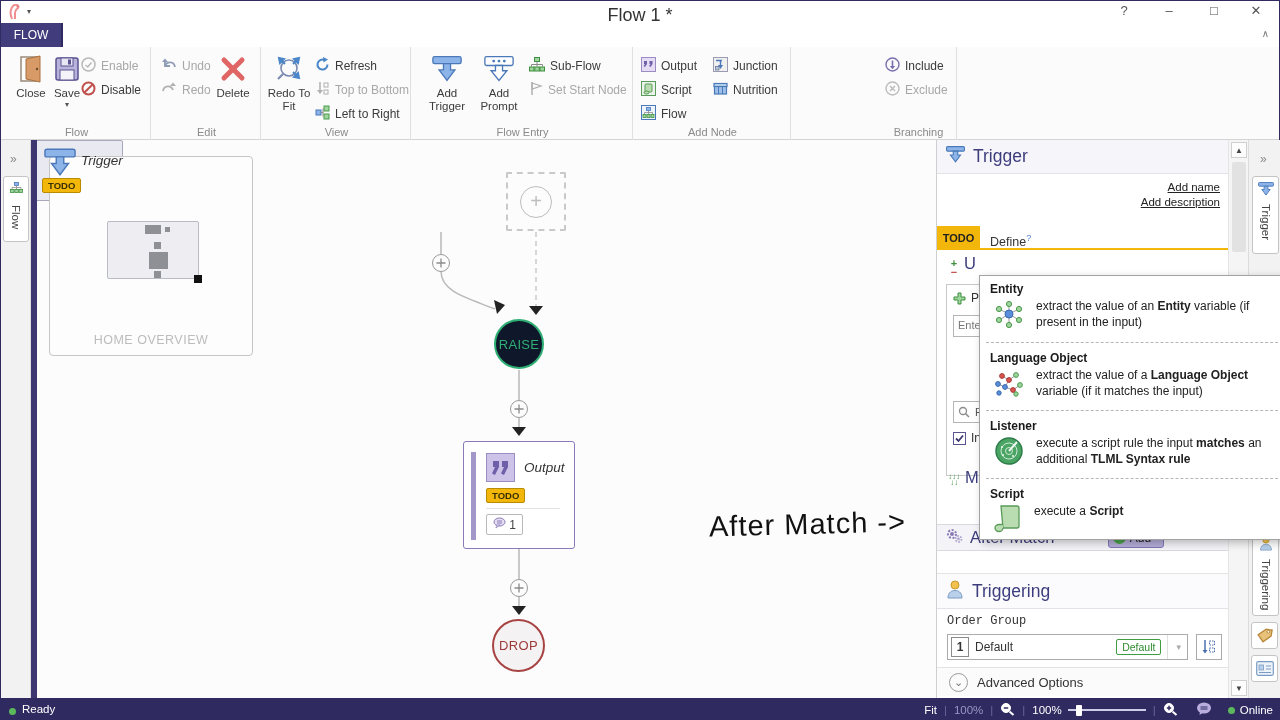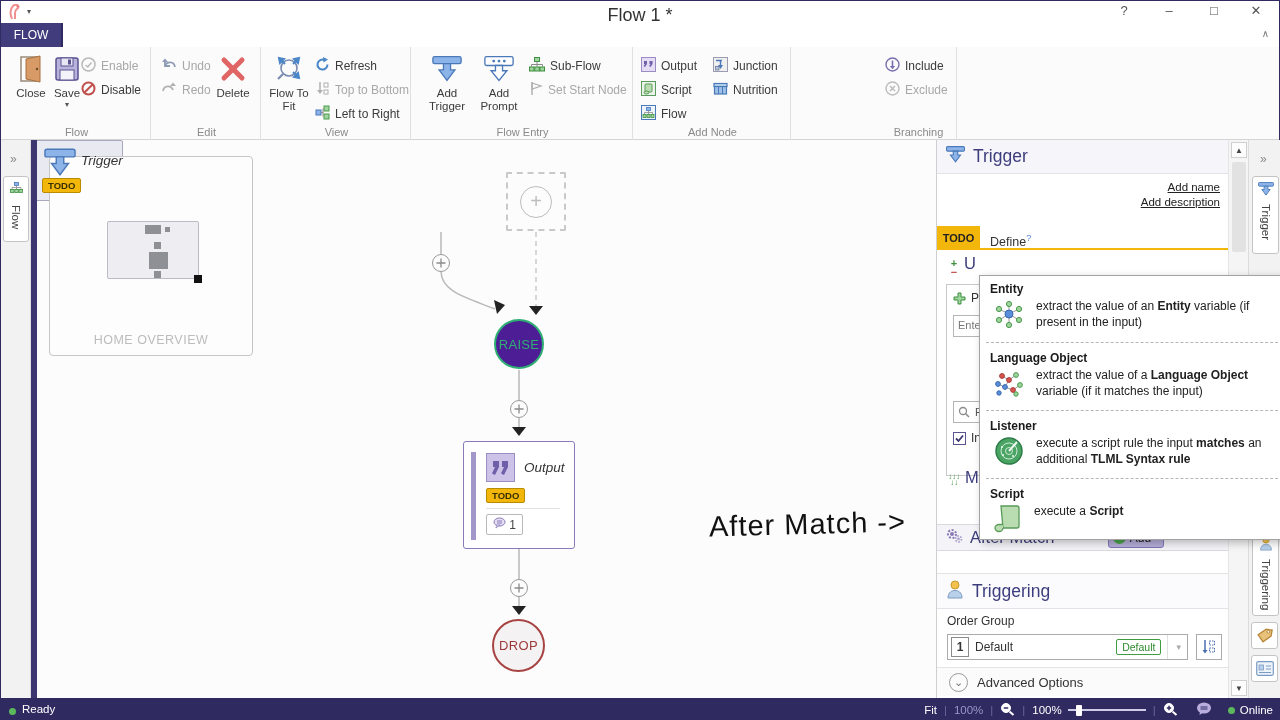--- a/index.html
+++ b/index.html
@@ -42,21 +42,21 @@
 .ovlabel { position:absolute; bottom:8px; left:0; right:0; text-align:center; font-size:12.5px; color:#bcbcbc; letter-spacing:.5px; }
 .minimap { position:absolute; left:57px; top:64px; width:92px; height:58px; background:#ededf2; border:1px solid #b9bcc4; border-radius:2px; }
 .mn { position:absolute; background:#8f9096; }
 .trignode { left:365px; top:31px; width:92px; height:61px; background:#e9e9f2; border:1px solid #a8a8bc; border-radius:2px; }
 .trigbar { position:absolute; left:0; top:0; width:6px; height:100%; background:#3d3670; }
 .todobadge { display:inline-block; background:#f3b70c; border:1px solid #b98c00; border-radius:2px; font-size:9.5px; font-weight:bold; color:#3a2f00; padding:1px 5px; }
 .nodetitle { font-style:italic; font-size:13.5px; color:#333; }
 .dashnode { position:absolute; left:475px; top:32px; width:60px; height:59px; border:2px dashed #c9c9c9; border-radius:2px; }
 .dashplus { position:absolute; left:50%; top:50%; transform:translate(-50%,-50%); width:32px; height:32px; border:1.5px solid #bdbdbd; border-radius:50%; color:#bdbdbd; font-size:20px; line-height:29px; text-align:center; font-weight:300; }
 .circlenode { position:absolute; border-radius:50%; display:flex; align-items:center; justify-content:center; font-size:13px; letter-spacing:.3px; }
-.raise { left:463px; top:179px; width:50px; height:50px; background:#4c1d95; border:2px solid #2fae74; color:#2fae74; }
+.raise { left:463px; top:179px; width:50px; height:50px; background:#0f172a; border:2px solid #2fae74; color:#2fae74; }
 .drop { left:461px; top:479px; width:53px; height:53px; background:#f4f2f2; border:2px solid #a84343; color:#9c3a3a; }
 .outnode { position:absolute; left:432px; top:301px; width:112px; height:108px; background:#fff; border:1.5px solid #8a7ab8; border-radius:3px; }
 .outbar { position:absolute; left:7px; top:10px; width:5px; height:88px; background:#a396c8; }
 .outicon { position:absolute; left:22px; top:11px; width:29px; height:29px; background:#cdc3e8; border:1px solid #9b8cc4; display:flex; align-items:center; justify-content:center; }
 .chip { position:absolute; left:22px; top:72px; width:37px; height:21px; border:1px solid #b9b9b9; border-radius:2px; background:#fff; display:flex; align-items:center; justify-content:center; gap:3px; font-size:12px; color:#444; }
 .divline { position:absolute; left:22px; right:14px; top:66px; border-top:1px solid #e2e2e2; }
 .annot { position:absolute; left:678px; top:368px; font-size:29px; color:#111; transform:rotate(-1.5deg); letter-spacing:1px; white-space:nowrap; }
 
 
 .panel { position:absolute; left:935px; top:139px; width:292px; height:558px; background:#fff; border-left:1px solid #cfcfcf; }
@@ -69,21 +69,21 @@
 .ptab-define { position:absolute; left:43px; top:0; height:24px; font-size:12.5px; color:#333; line-height:24px; padding:0 10px; }
 .sup { color:#4a7fd4; font-size:9px; vertical-align:super; }
 .sliver { position:absolute; left:0; top:110px; width:43px; height:274px; overflow:hidden; }
 .sliver-in { position:absolute; left:0; top:0; width:240px; }
 .pbox { position:absolute; left:9px; top:34px; width:228px; height:192px; border:1px solid #c9c9c9; background:#fff; }
 .pinput { border:1px solid #b5b5b5; font-size:11px; color:#777; padding:3px 4px; background:#fff; }
 .aftermatch { position:absolute; left:0; top:384px; width:100%; height:27px; background:#f4f4f8; border-top:1px solid #dadade; border-bottom:1px solid #dadade; display:flex; align-items:center; gap:7px; padding-left:9px; }
 .addbtn { position:absolute; right:64px; top:387px; width:56px; height:21px; background:#b5add8; border:1px solid #8178b5; border-radius:3px; display:flex; align-items:center; justify-content:center; gap:4px; font-size:12px; color:#222; cursor:pointer; }
 .addplus { width:13px; height:13px; background:#4aa34a; border-radius:50%; color:#fff; font-size:11px; line-height:12px; text-align:center; }
 .trighead { top:433px; height:36px; }
-.ordlabel { position:absolute; left:10px; top:474px; font-size:12px; color:#333; }
+.ordlabel { position:absolute; left:10px; top:474px; font-size:12px; color:#333;font-family:Liberation Mono, monospace; }
 .combo { position:absolute; left:10px; top:494px; width:241px; height:26px; border:1px solid #ababab; background:#fff; display:flex; align-items:center; }
 .onebox { width:18px; height:20px; border:1px solid #8a8a8a; margin:0 6px 0 3px; text-align:center; font-size:12px; font-weight:bold; color:#333; line-height:19px; }
 .defbadge { margin-left:auto; border:1px solid #3f9c3f; border-radius:2px; color:#2e8b2e; font-size:10.5px; padding:1px 5px; }
 .combocaret { color:#aaa; font-size:9px; padding:0 6px 0 8px; border-left:1px solid #e0e0e0; margin-left:6px; height:100%; display:flex; align-items:center; }
 .ordbtn { position:absolute; left:259px; top:494px; width:26px; height:26px; border:1px solid #ababab; background:#fff; display:flex; align-items:center; justify-content:center; }
 .advrow { position:absolute; left:0px; top:527px; width:100%; height:29px; background:#fbfbfb; border-top:1px solid #e4e4e4; display:flex; align-items:center; gap:9px; padding-left:12px; font-size:13px; color:#333; }
 .advcirc { width:19px; height:19px; border:1.5px solid #9a9a9a; border-radius:50%; color:#777; font-size:11px; text-align:center; line-height:17px; }
 .pscroll { position:absolute; left:1227px; top:139px; width:20px; height:558px; background:#f5f5f5; border-left:1px solid #e4e4e4; }
 .scrbtn { position:absolute; left:2px; width:16px; height:16px; background:#fdfdfd; border:1px solid #d0d0d0; color:#444; font-size:8px; text-align:center; line-height:15px; }
 
@@ -208,21 +208,21 @@
               <g stroke="#4a86c8" stroke-width="2" fill="#4a86c8">
                 <line x1="11" y1="10" x2="7" y2="6"></line>
                 <polygon points="5,4 10,5 6,9"></polygon>
                 <line x1="19" y1="10" x2="23" y2="6"></line>
                 <polygon points="25,4 20,5 24,9"></polygon>
                 <line x1="19" y1="18" x2="23" y2="22"></line>
                 <polygon points="25,24 24,19 20,23"></polygon>
               </g>
             </svg>
           </span>
-        <span>Flow To Fit</span>
+        <span>Redo To Fit</span>
       </div>
       <div class="smbtn" style="left:52px;top:8px">
         <span><svg width="15" height="15" viewBox="0 0 15 15">
               <path d="M12.5,7.5 A5,5 0 1 1 9.5,3" fill="none" stroke="#4a86c8" stroke-width="2"></path>
               <polygon points="8,0 13,2.5 8.5,5.5" fill="#4a86c8"></polygon>
             </svg></span>
         <span>Refresh</span>
       </div>
       <div class="smbtn dis" style="left:52px;top:32px">
         <span><svg width="15" height="15" viewBox="0 0 15 15">

